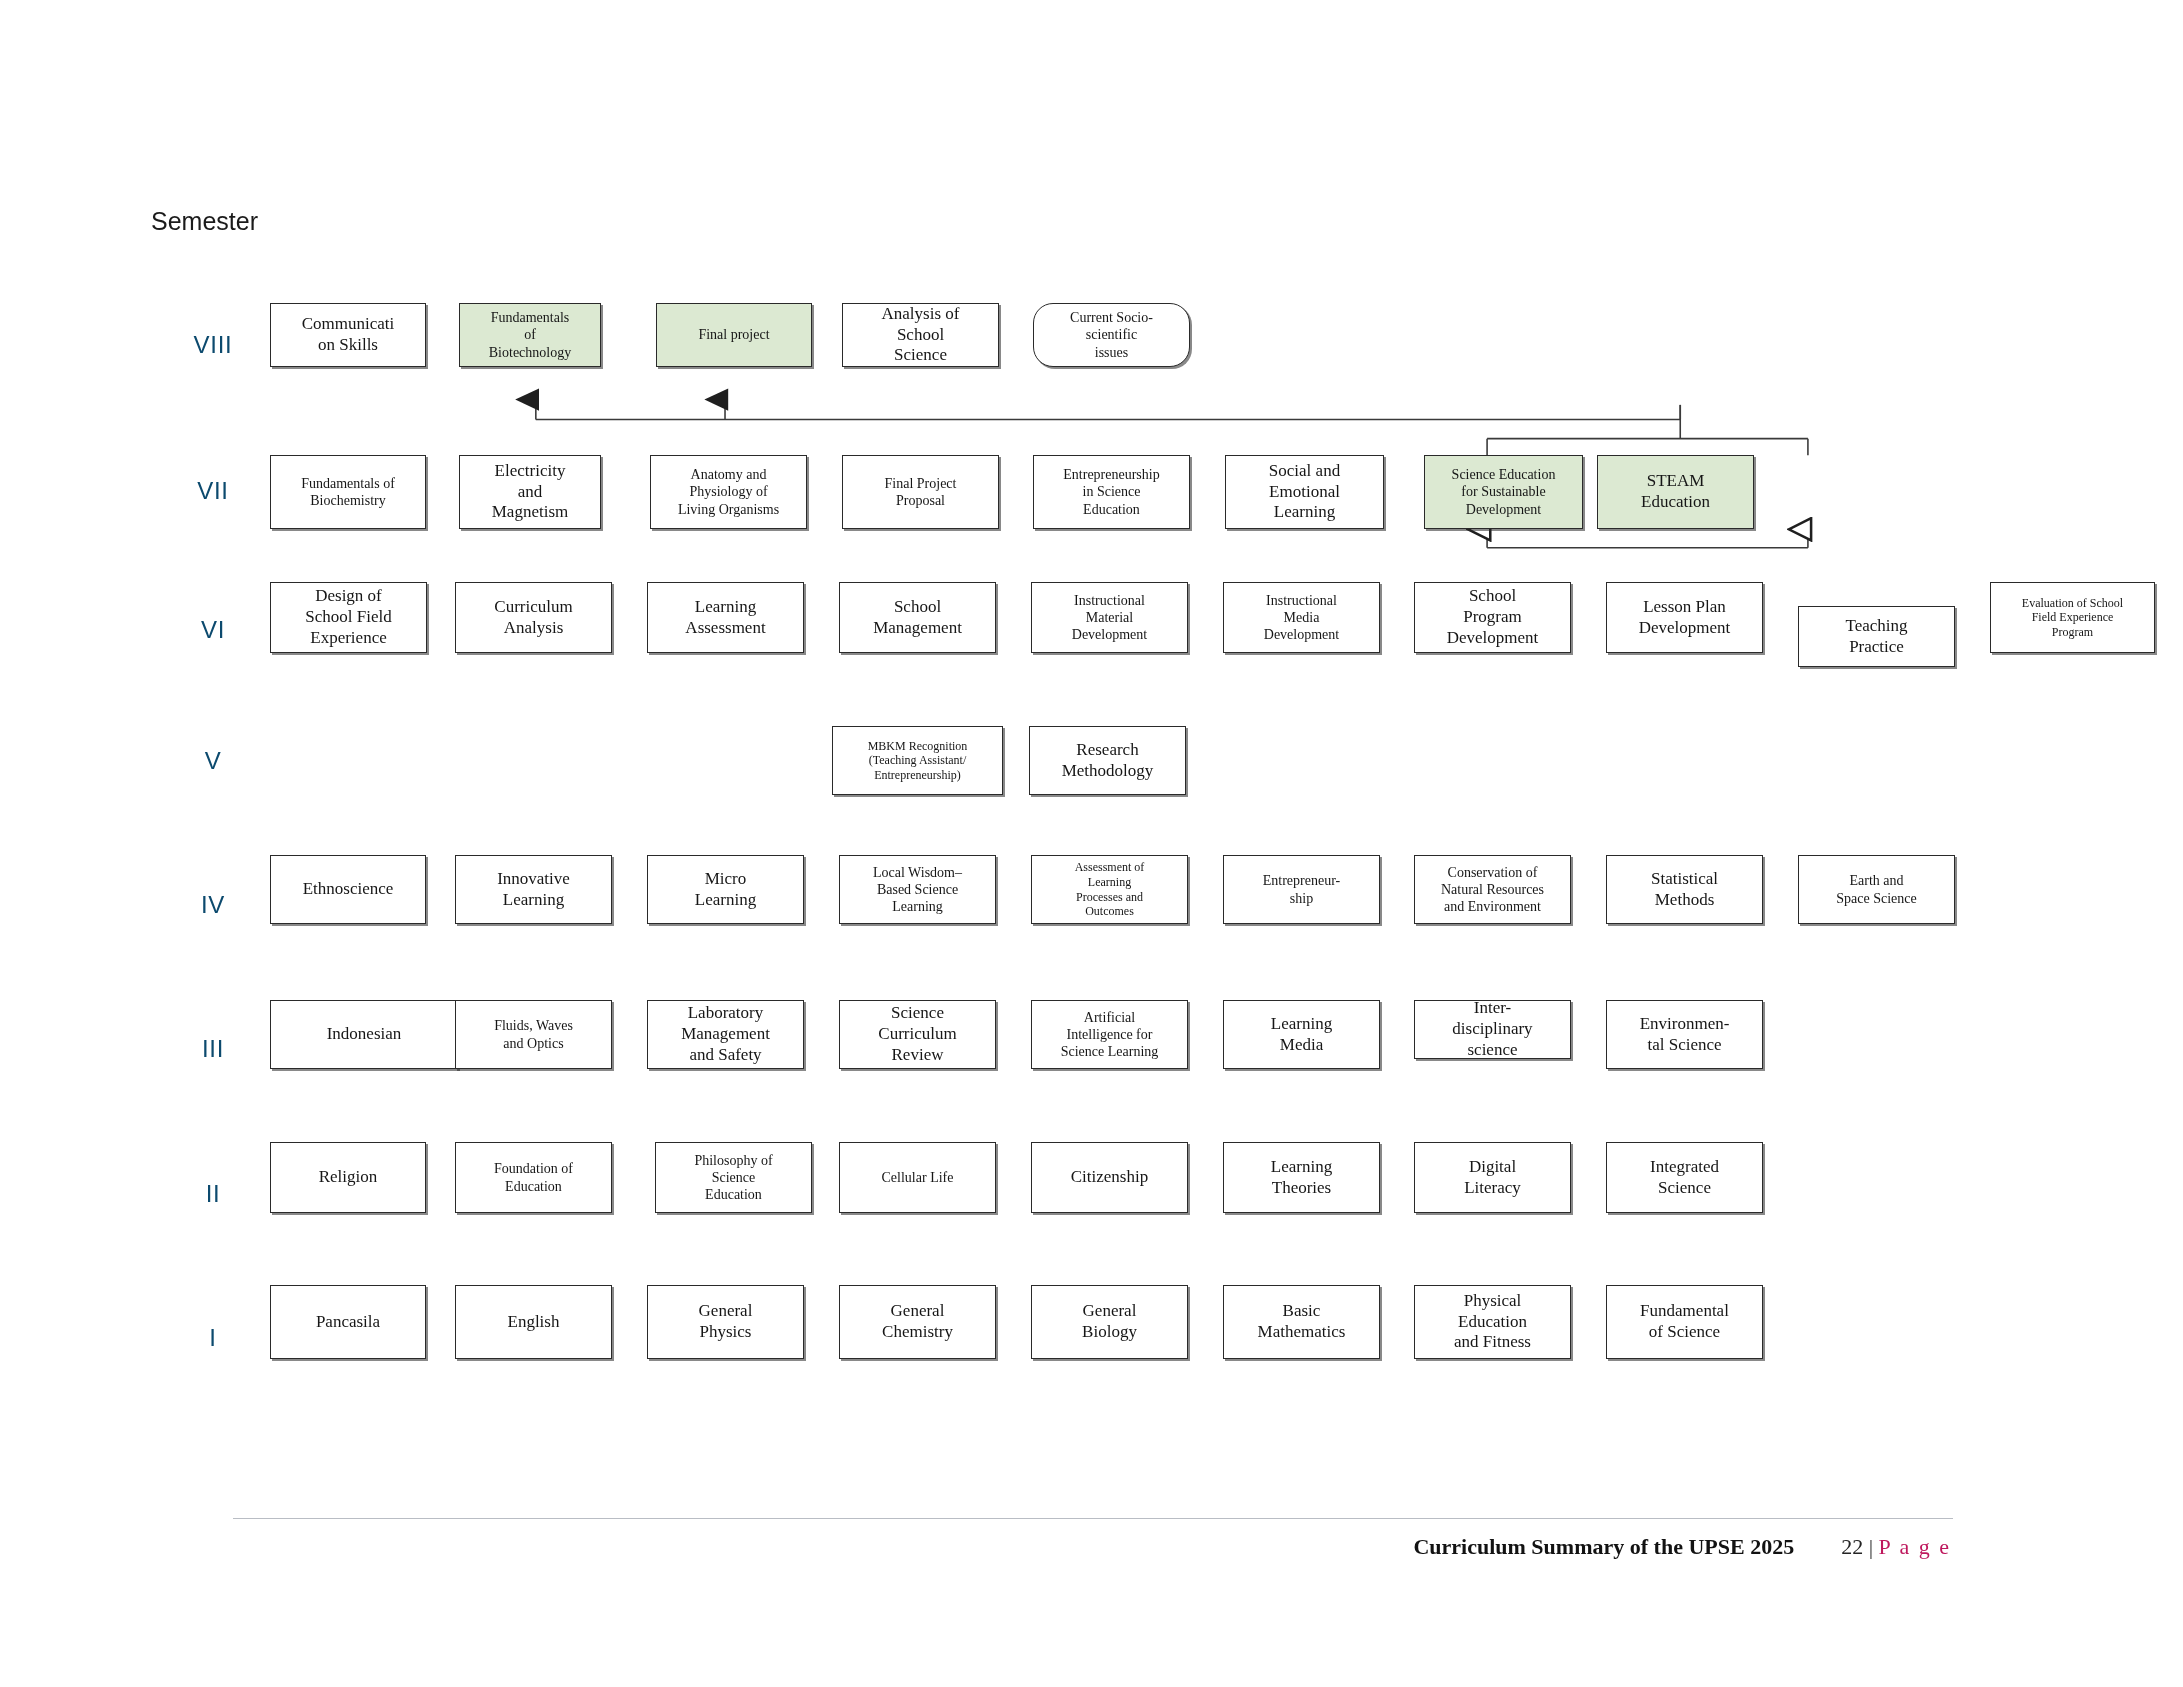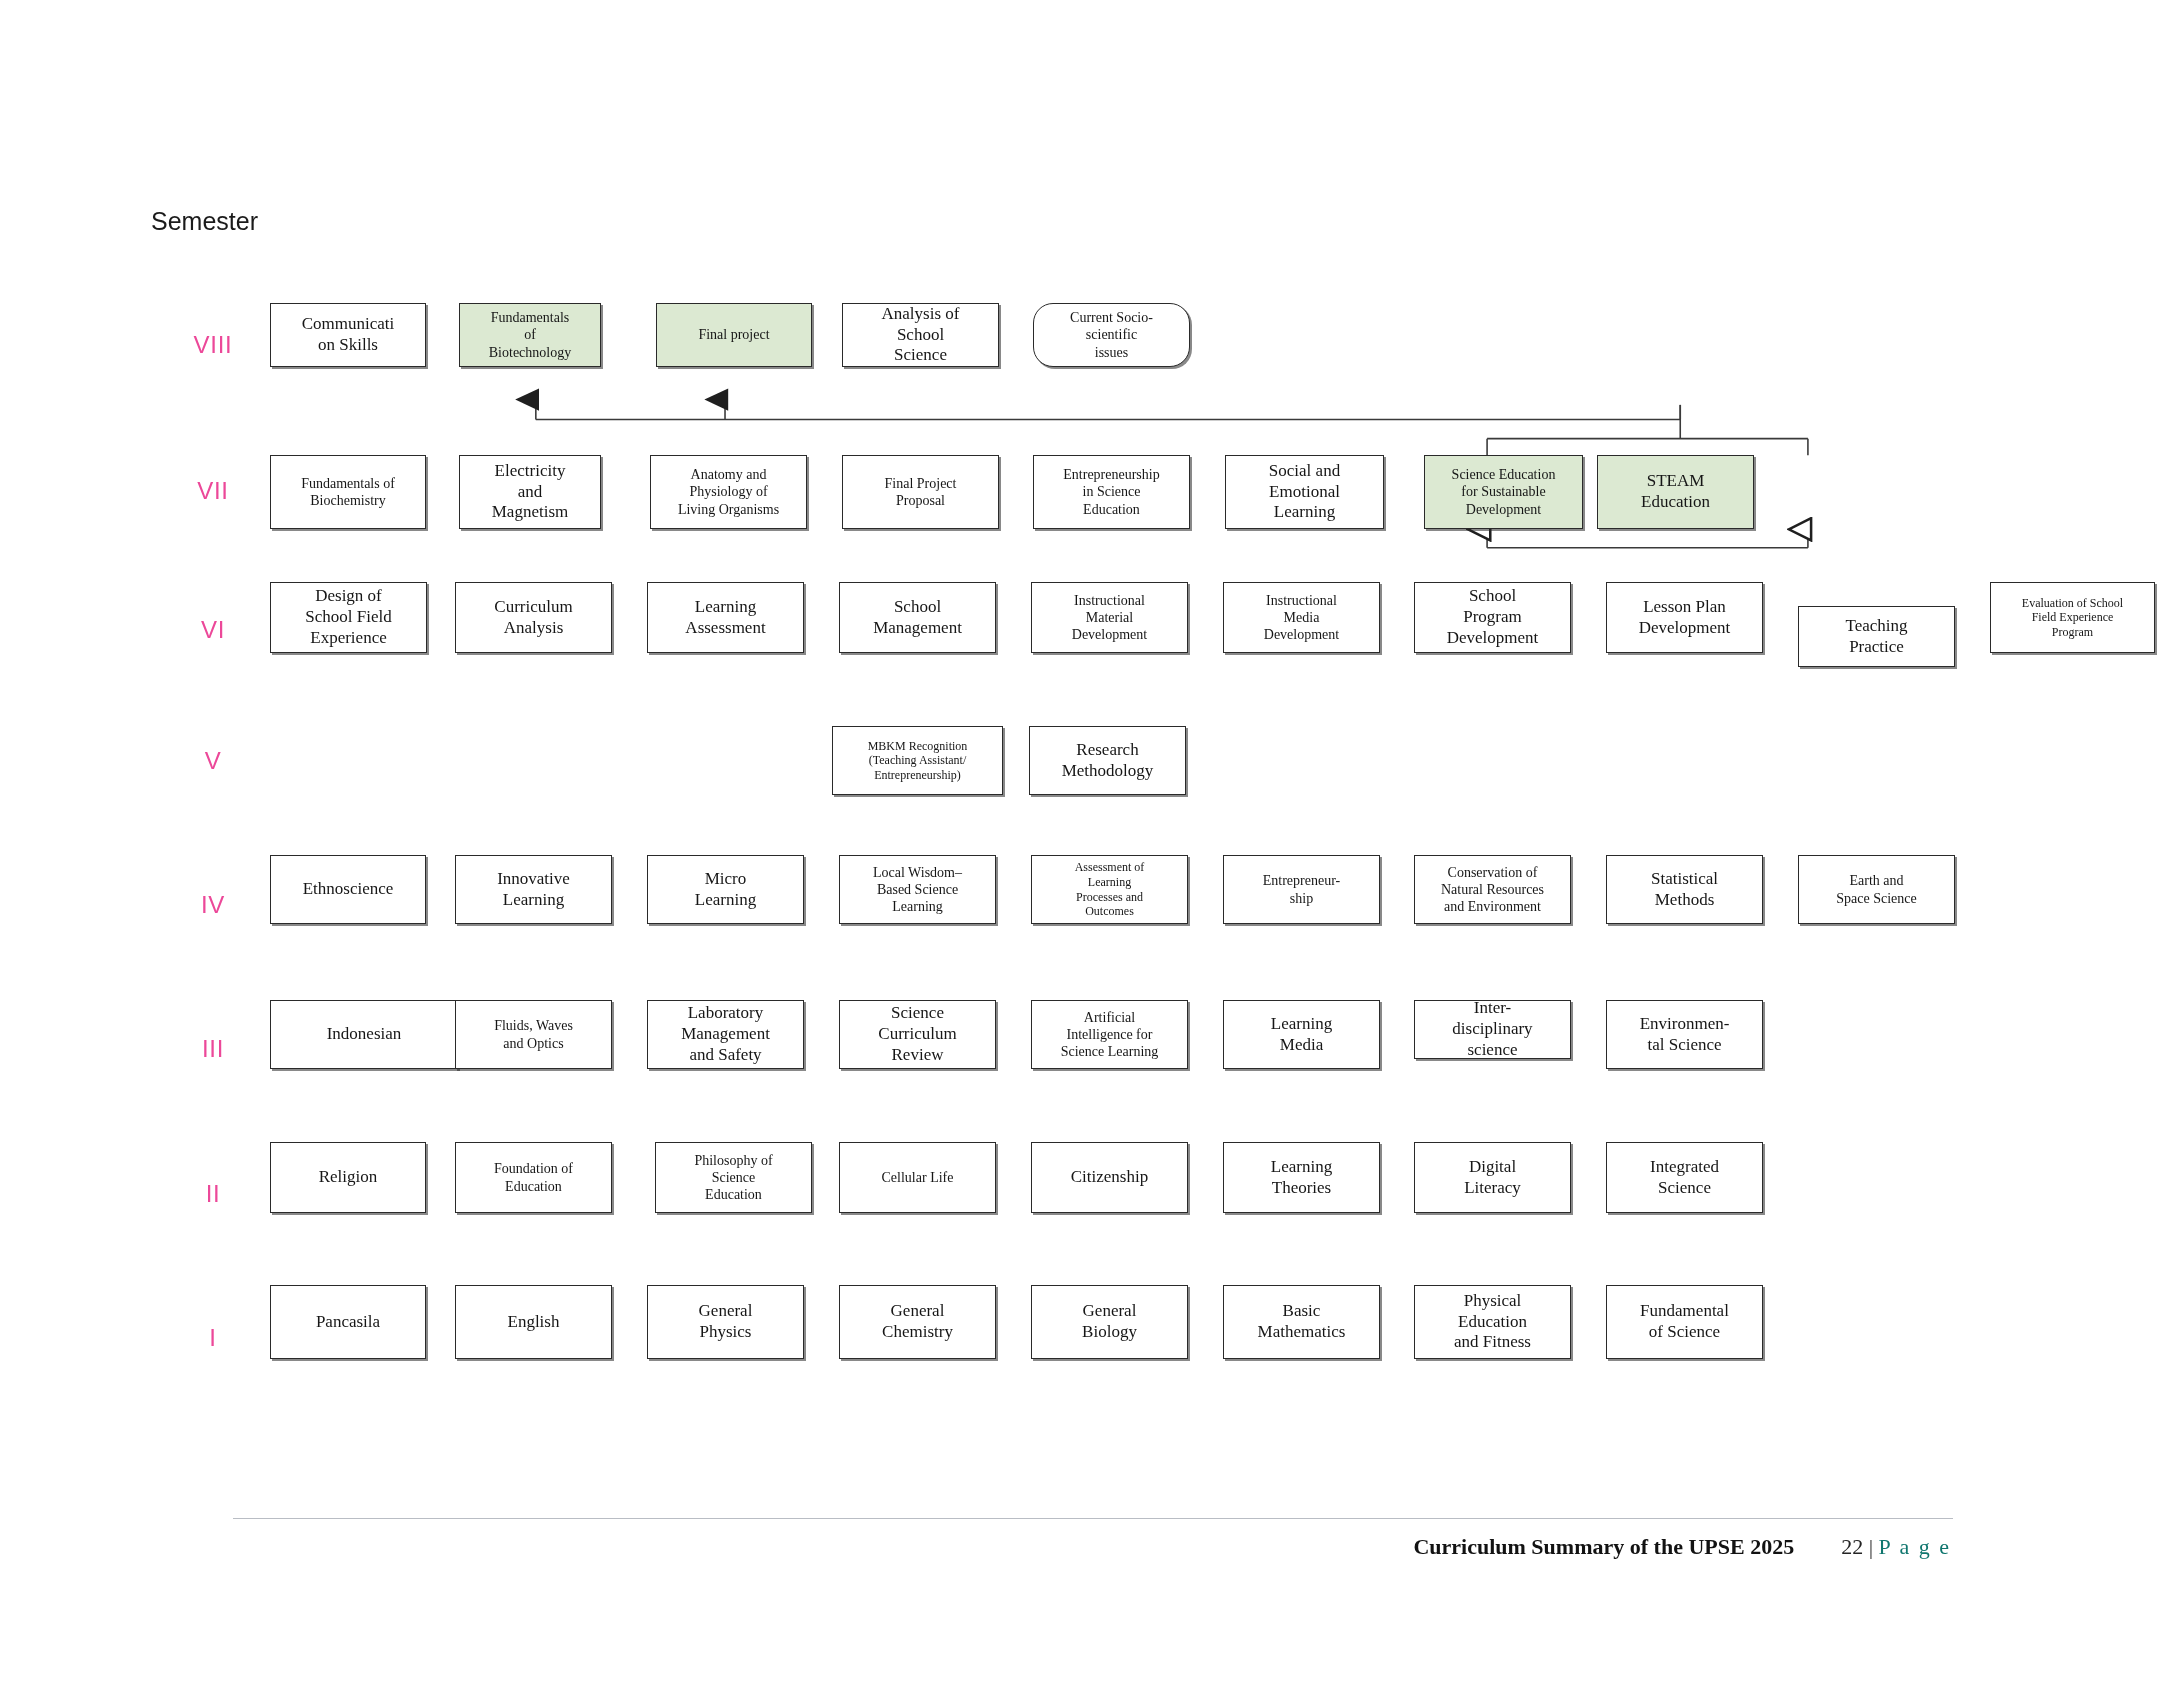--- a/index.html
+++ b/index.html
@@ -51,21 +51,21 @@
     top: 0;
     left: 0;
     width: 2183px;
     height: 1687px;
   }
 
   .sem-label {
     position: absolute;
     font-family: "Liberation Sans", sans-serif;
     font-size: 24px;
-    color: #ec4899;
+    color: #0c4a6e;
     text-align: center;
     transform: translate(-50%, -50%);
     letter-spacing: 0.7px;
   }
 
   
   .course-box {
     position: absolute;
     box-sizing: border-box;
     border: 1.7px solid #2a2a2a;
@@ -112,21 +112,21 @@
   .footer-title {
     font-weight: bold;
     font-size: 22px;
     color: #121212;
   }
   .footer-page {
     font-size: 22px;
     color: #3a3a3a;
   }
   .footer-page .pg-num { color: #242424; }
-  .footer-page .pg-word { color: #0f766e; letter-spacing: 2px; }
+  .footer-page .pg-word { color: #be185d; letter-spacing: 2px; }
 
   svg.connectors {
     position: absolute;
     left: 0; top: 0;
     width: 2183px; height: 1687px;
     pointer-events: none;
   }
 </style>
 </head>
 <body>

